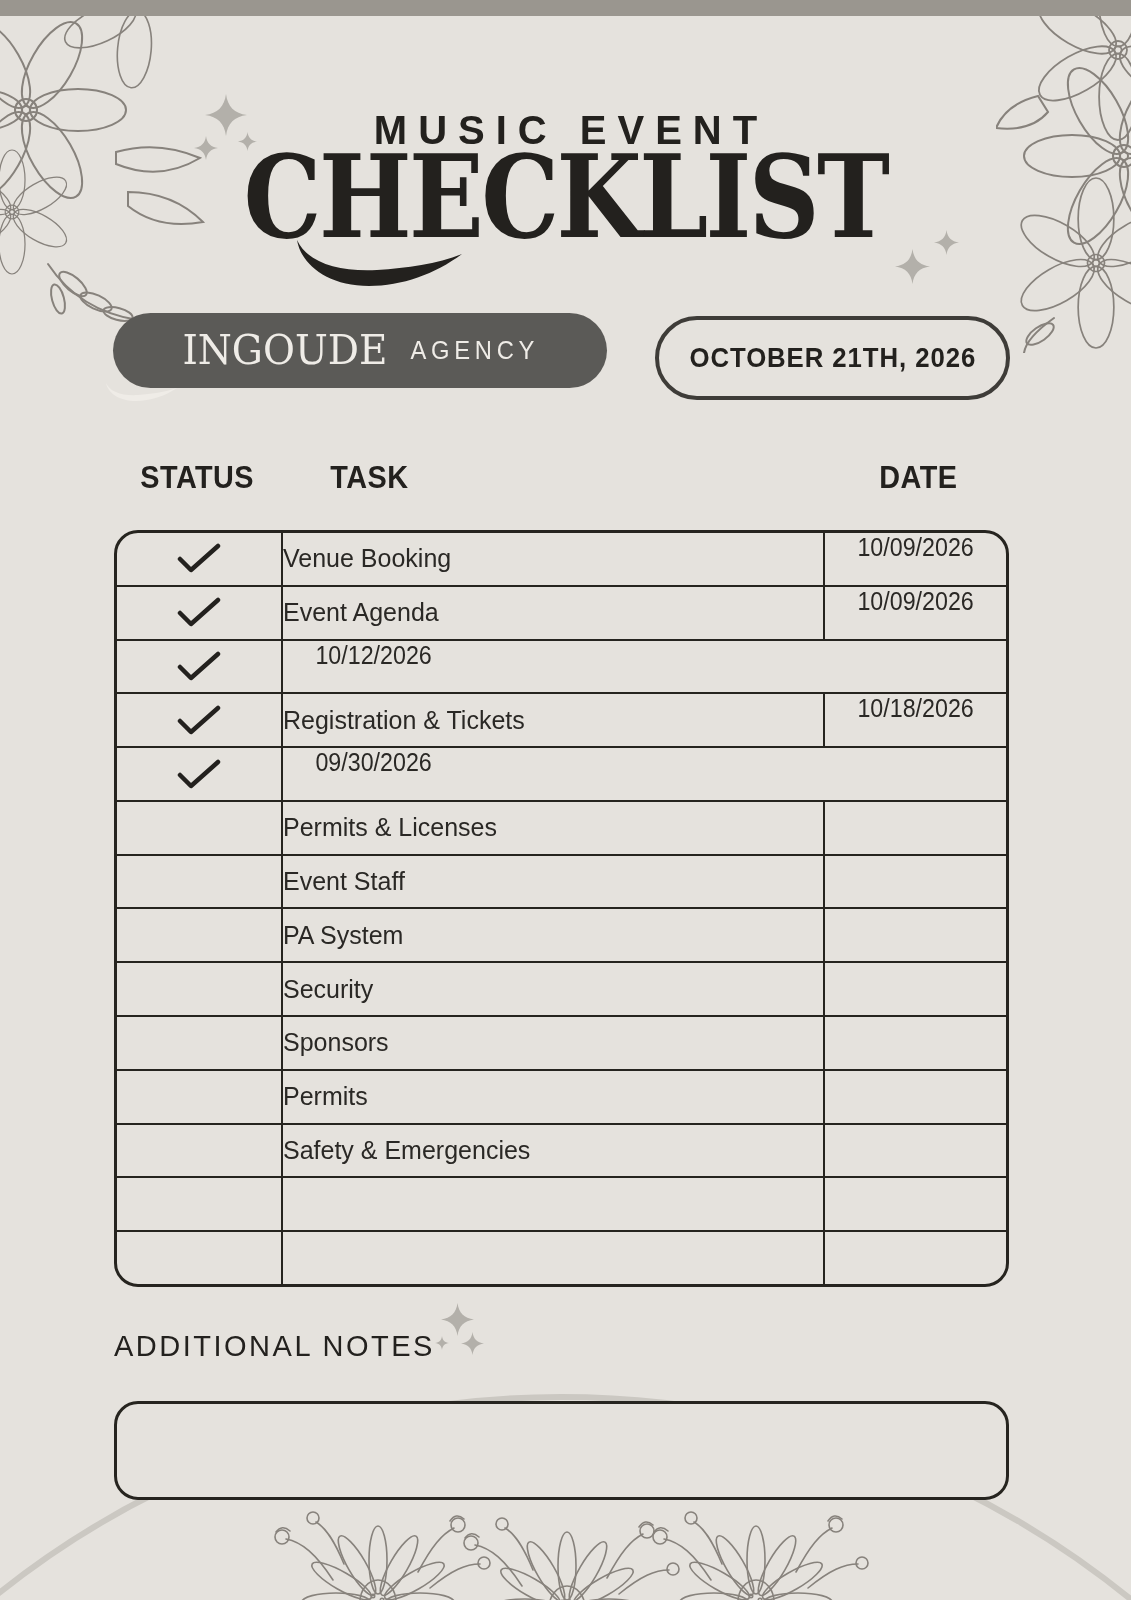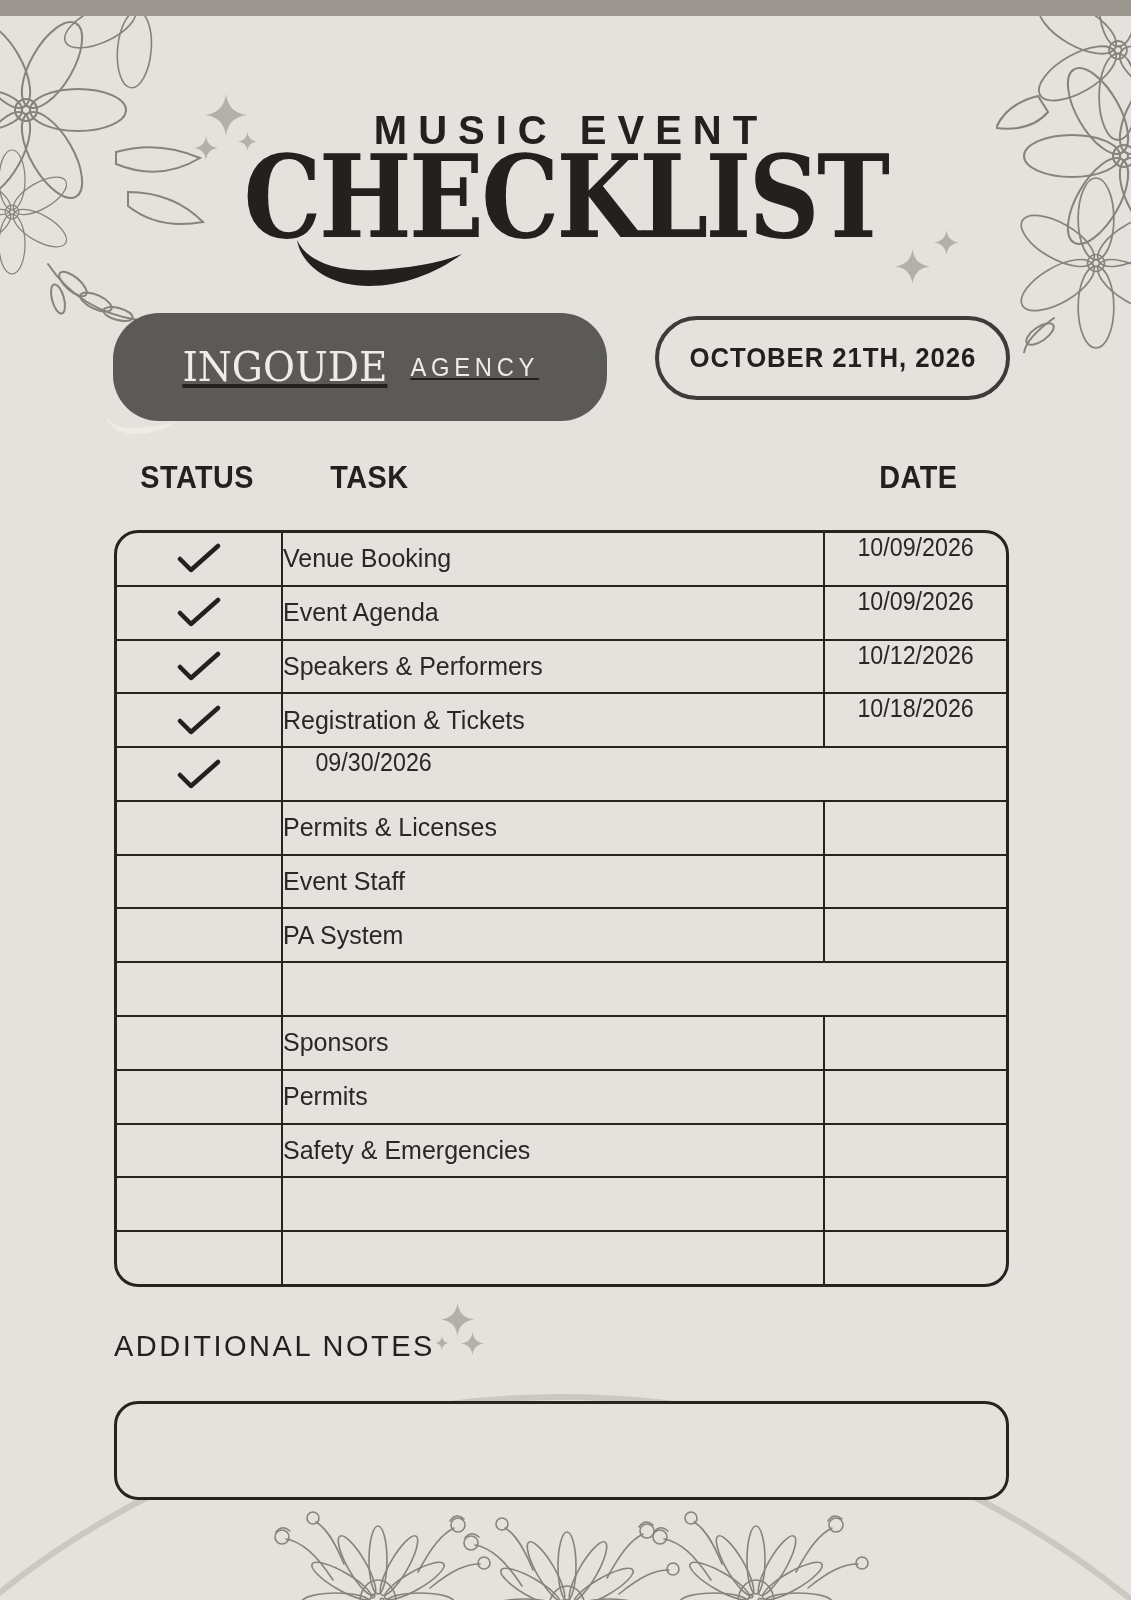--- a/index.html
+++ b/index.html
@@ -29,22 +29,22 @@
   }
   .main-title{
     position:absolute;top:124px;left:0;right:0;text-align:center;z-index:3;
     font-family:"DejaVu Serif","Liberation Serif",serif;font-weight:700;
     font-size:114px;line-height:1.0;letter-spacing:-3px;transform:scaleX(0.86);
   }
   .title-swash{position:absolute;left:295px;top:224px;z-index:3;}
   .title-swash path{fill:var(--ink);}
   
   .brand-pill{
-    position:absolute;left:113px;top:297px;width:494px;height:108px;border-radius:46px;
-    background:var(--pill-bg);display:flex;align-items:center;justify-content:center;gap:14px;z-index:3;text-decoration:underline;
+    position:absolute;left:113px;top:297px;width:494px;height:75px;border-radius:46px;
+    background:var(--pill-bg);display:flex;align-items:center;justify-content:center;gap:14px;z-index:3;
   }
   .brand-name{
     position:relative;font-family:"DejaVu Serif","Liberation Serif",serif;
     font-size:41px;color:var(--pill-text);transform:scaleX(0.95);line-height:1;
   }
   .brand-swash{position:absolute;left:-8px;bottom:-13px;}
   .brand-swash path{fill:var(--pill-text);}
   .brand-suffix{font-size:25px;letter-spacing:5px;color:var(--pill-text);transform:scaleX(0.95);}
   .date-pill{
     position:absolute;left:655px;top:300px;width:355px;height:84px;box-sizing:border-box;
@@ -287,23 +287,20 @@
       <div class="cell-date">
           <span>10/09/2026</span>
         </div>
     </div>
       <div class="row">
       <div class="cell-status">
         <svg class="checkmark" width="46" height="31" viewBox="0 0 46 31">
           <path d="M4 16 L15 27 L42 3"></path>
         </svg>
       </div>
-      <div class="cell-task">
-          <span>Speakers &amp; Performers</span>
-        </div>
       <div class="cell-date">
           <span>10/12/2026</span>
         </div>
     </div>
       <div class="row">
       <div class="cell-status">
         <svg class="checkmark" width="46" height="31" viewBox="0 0 46 31">
           <path d="M4 16 L15 27 L42 3"></path>
         </svg>
       </div>
@@ -362,20 +359,23 @@
       <div class="cell-date">
           <span></span>
         </div>
     </div>
       <div class="row">
       <div class="cell-status">
         <svg class="checkmark" width="46" height="31" viewBox="0 0 46 31" style="visibility: hidden;">
           <path d="M4 16 L15 27 L42 3"></path>
         </svg>
       </div>
+      <div class="cell-task">
+          <span>Security</span>
+        </div>
       <div class="cell-date">
           <span></span>
         </div>
     </div>
       <div class="row">
       <div class="cell-status">
         <svg class="checkmark" width="46" height="31" viewBox="0 0 46 31" style="visibility: hidden;">
           <path d="M4 16 L15 27 L42 3"></path>
         </svg>
       </div>

